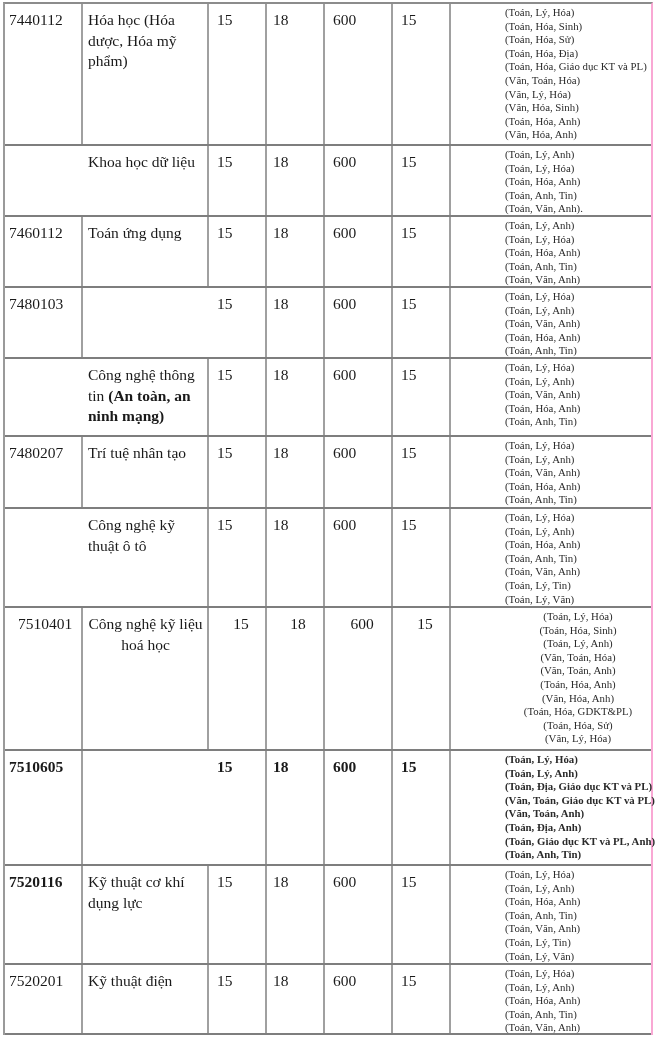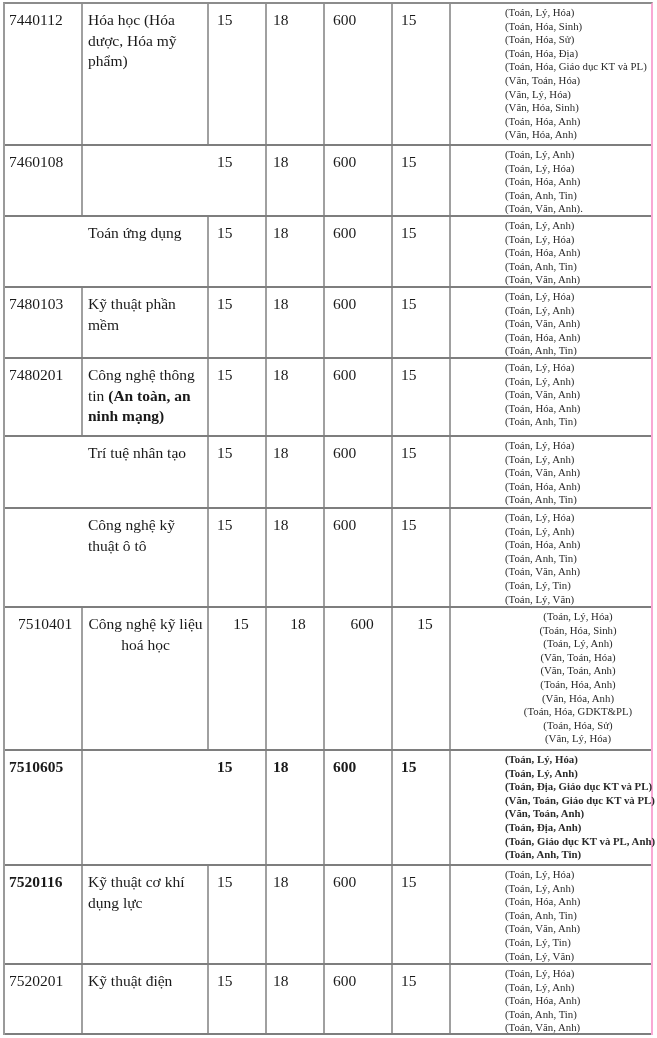--- a/index.html
+++ b/index.html
@@ -36,78 +36,78 @@
         <span class="combo">(Toán, Hóa, Địa)</span>
         <span class="combo">(Toán, Hóa, Giáo dục KT và PL)</span>
         <span class="combo">(Văn, Toán, Hóa)</span>
         <span class="combo">(Văn, Lý, Hóa)</span>
         <span class="combo">(Văn, Hóa, Sinh)</span>
         <span class="combo">(Toán, Hóa, Anh)</span>
         <span class="combo">(Văn, Hóa, Anh)</span>
       </div>
     </div>
     <div class="row" style="top: 142px; height: 71px;">
-      <div class="cell c-code">7460108</div>
+      <div class="cell c-name"><span>Khoa học dữ liệu</span></div>
       <div class="cell c-a">15</div>
       <div class="cell c-b">18</div>
       <div class="cell c-c">600</div>
       <div class="cell c-d">15</div>
       <div class="cell c-combos last">
         <span class="combo">(Toán, Lý, Anh)</span>
         <span class="combo">(Toán, Lý, Hóa)</span>
         <span class="combo">(Toán, Hóa, Anh)</span>
         <span class="combo">(Toán, Anh, Tin)</span>
         <span class="combo">(Toán, Văn, Anh).</span>
       </div>
     </div>
     <div class="row" style="top: 213px; height: 71px;">
+      <div class="cell c-code">7460112</div>
       <div class="cell c-name"><span>Toán ứng dụng</span></div>
       <div class="cell c-a">15</div>
       <div class="cell c-b">18</div>
       <div class="cell c-c">600</div>
       <div class="cell c-d">15</div>
       <div class="cell c-combos last">
         <span class="combo">(Toán, Lý, Anh)</span>
         <span class="combo">(Toán, Lý, Hóa)</span>
         <span class="combo">(Toán, Hóa, Anh)</span>
         <span class="combo">(Toán, Anh, Tin)</span>
         <span class="combo">(Toán, Văn, Anh)</span>
       </div>
     </div>
     <div class="row" style="top: 284px; height: 71px;">
       <div class="cell c-code">7480103</div>
-      <div class="cell c-name"><span>Kỹ thuật phần mềm</span></div>
       <div class="cell c-a">15</div>
       <div class="cell c-b">18</div>
       <div class="cell c-c">600</div>
       <div class="cell c-d">15</div>
       <div class="cell c-combos last">
         <span class="combo">(Toán, Lý, Hóa)</span>
         <span class="combo">(Toán, Lý, Anh)</span>
         <span class="combo">(Toán, Văn, Anh)</span>
         <span class="combo">(Toán, Hóa, Anh)</span>
         <span class="combo">(Toán, Anh, Tin)</span>
       </div>
     </div>
     <div class="row" style="top: 355px; height: 78px;">
-      <div class="cell c-code">7480201</div>
       <div class="cell c-name"><span>Công nghệ thông tin </span><span class="bold">(An toàn, an ninh mạng)</span></div>
       <div class="cell c-a">15</div>
       <div class="cell c-b">18</div>
       <div class="cell c-c">600</div>
       <div class="cell c-d">15</div>
       <div class="cell c-combos last">
         <span class="combo">(Toán, Lý, Hóa)</span>
         <span class="combo">(Toán, Lý, Anh)</span>
         <span class="combo">(Toán, Văn, Anh)</span>
         <span class="combo">(Toán, Hóa, Anh)</span>
         <span class="combo">(Toán, Anh, Tin)</span>
       </div>
     </div>
     <div class="row" style="top: 433px; height: 72px;">
+      <div class="cell c-code">7480207</div>
       <div class="cell c-name"><span>Trí tuệ nhân tạo</span></div>
       <div class="cell c-a">15</div>
       <div class="cell c-b">18</div>
       <div class="cell c-c">600</div>
       <div class="cell c-d">15</div>
       <div class="cell c-combos last">
         <span class="combo">(Toán, Lý, Hóa)</span>
         <span class="combo">(Toán, Lý, Anh)</span>
         <span class="combo">(Toán, Văn, Anh)</span>
         <span class="combo">(Toán, Hóa, Anh)</span>

